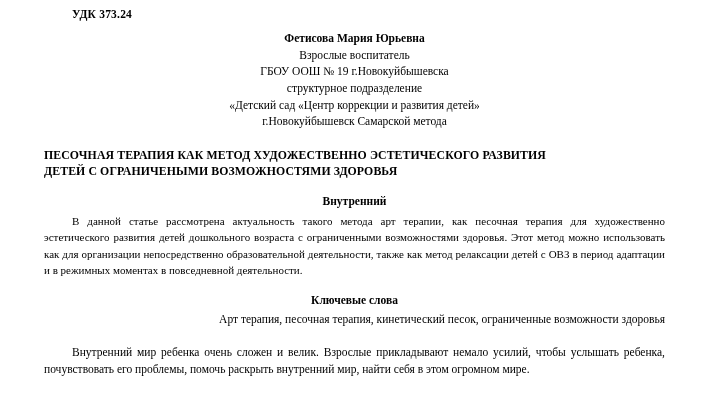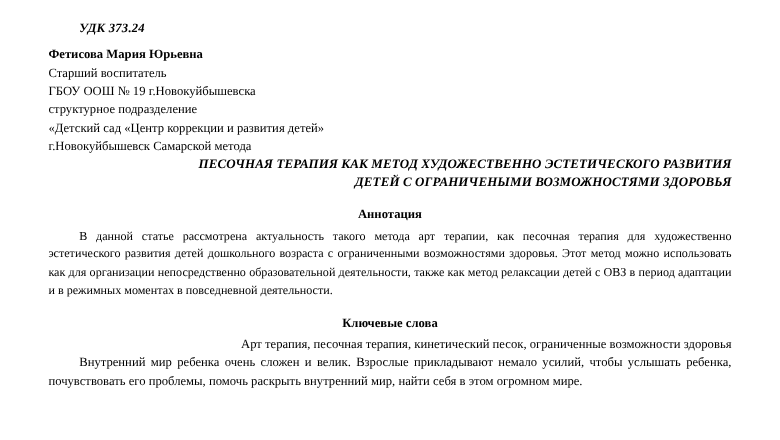--- a/index.html
+++ b/index.html
@@ -17,40 +17,39 @@
   .page {
     position: relative;
     width: 709px;
     height: 400px;
     box-sizing: border-box;
     padding: 8px 44px 0 44px;
   }
   .udk {
     font-weight: bold;
     font-size: 11.5px;
-    margin: 12px 0 0 28px;
+    margin: 0 0 0 28px;
     letter-spacing: 0.2px;
-    font-style: italic;
   }
   .author-block {
     margin-top: 10px;
-    text-align: left;
+    text-align: center;
     font-size: 11.5px;
     line-height: 1.45;
   }
   .author-name {
     font-weight: bold;
   }
   .title {
-    text-align: right;
+    margin-top: 18px;
+    text-align: left;
     font-weight: bold;
     font-size: 11.8px;
     line-height: 1.35;
     letter-spacing: 0.1px;
-    font-style: italic;
   }
   .section-head {
     margin-top: 15px;
     text-align: center;
     font-weight: bold;
     font-size: 11.5px;
   }
   .para {
     margin-top: 6px;
     font-size: 11px;
@@ -58,48 +57,49 @@
     text-align: justify;
     text-indent: 28px;
   }
   .keywords-line {
     margin-top: 5px;
     font-size: 11.5px;
     line-height: 1.5;
     text-align: right;
   }
   .body-para {
+    margin-top: 16px;
     font-size: 11.5px;
     line-height: 1.5;
     text-align: justify;
     text-indent: 28px;
   }
 </style>
 </head>
 <body>
 
 <div class="page">
 
   <div class="udk">УДК 373.24</div>
 
   <div class="author-block">
     <div class="author-name">Фетисова Мария Юрьевна</div>
-    <div>Старший воспитатель</div>
+    <div>Взрослые воспитатель</div>
     <div>ГБОУ ООШ № 19 г.Новокуйбышевска</div>
     <div>структурное подразделение</div>
     <div>«Детский сад «Центр коррекции и развития детей»</div>
     <div>г.Новокуйбышевск Самарской метода</div>
   </div>
 
   <div class="title">
     <div>ПЕСОЧНАЯ ТЕРАПИЯ КАК МЕТОД ХУДОЖЕСТВЕННО ЭСТЕТИЧЕСКОГО РАЗВИТИЯ</div>
     <div>ДЕТЕЙ С ОГРАНИЧЕНЫМИ ВОЗМОЖНОСТЯМИ ЗДОРОВЬЯ</div>
   </div>
 
-  <div class="section-head">Аннотация</div>
+  <div class="section-head">Внутренний</div>
   <div class="para">В данной статье рассмотрена актуальность такого метода арт терапии, как песочная терапия для художественно эстетического развития детей дошкольного возраста с ограниченными возможностями здоровья. Этот метод можно использовать как для организации непосредственно образовательной деятельности, также как метод релаксации детей с ОВЗ в период адаптации и в режимных моментах в повседневной деятельности.</div>
 
   <div class="section-head">Ключевые слова</div>
   <div class="keywords-line">Арт терапия, песочная терапия, кинетический песок, ограниченные возможности здоровья</div>
 
   <div class="body-para">Внутренний мир ребенка очень сложен и велик. Взрослые прикладывают немало усилий, чтобы услышать ребенка, почувствовать его проблемы, помочь раскрыть внутренний мир, найти себя в этом огромном мире.</div>
 
 </div>
 
 </body></html>

